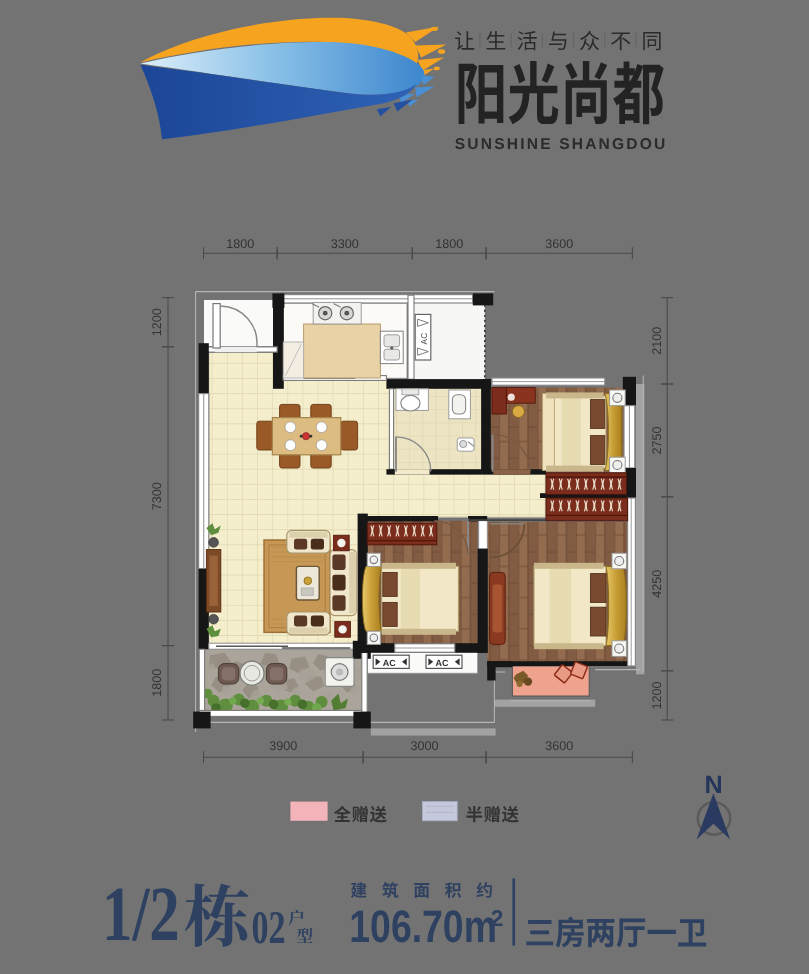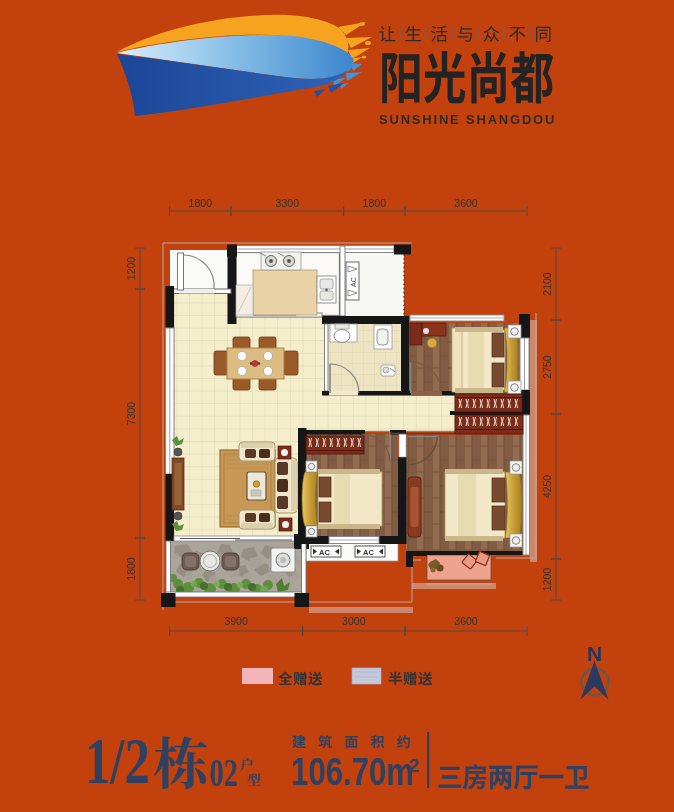--- a/index.html
+++ b/index.html
@@ -1,15 +1,15 @@
 <!DOCTYPE html>
 <html><head><meta charset="utf-8"><title>plan</title>
 <style>
 html,body{margin:0;padding:0}
-#page{position:relative;width:674px;height:812px;background:#c2410c;overflow:hidden;
+#page{position:relative;width:674px;height:812px;background:#737373;overflow:hidden;
 font-family:"Liberation Sans",sans-serif}
 </style></head>
 <body>
 <div id="page">
 <svg width="674" height="812" viewBox="0 0 674 812" xmlns="http://www.w3.org/2000/svg" font-family="Liberation Sans, sans-serif">
 <defs>
 <linearGradient id="lblue" x1="0" y1="0" x2="1" y2="0">
  <stop offset="0" stop-color="#ddeefa"></stop>
           <stop offset="0.45" stop-color="#8cc2e8"></stop>
  <stop offset="1" stop-color="#3c86cd"></stop>

